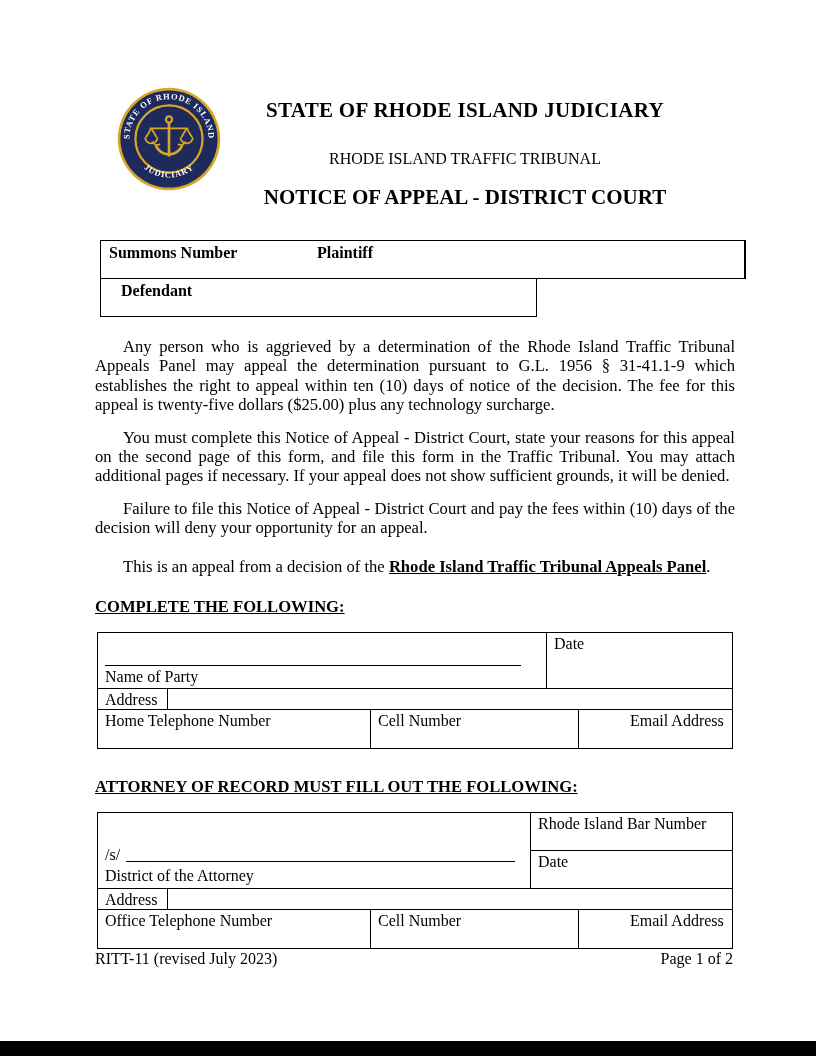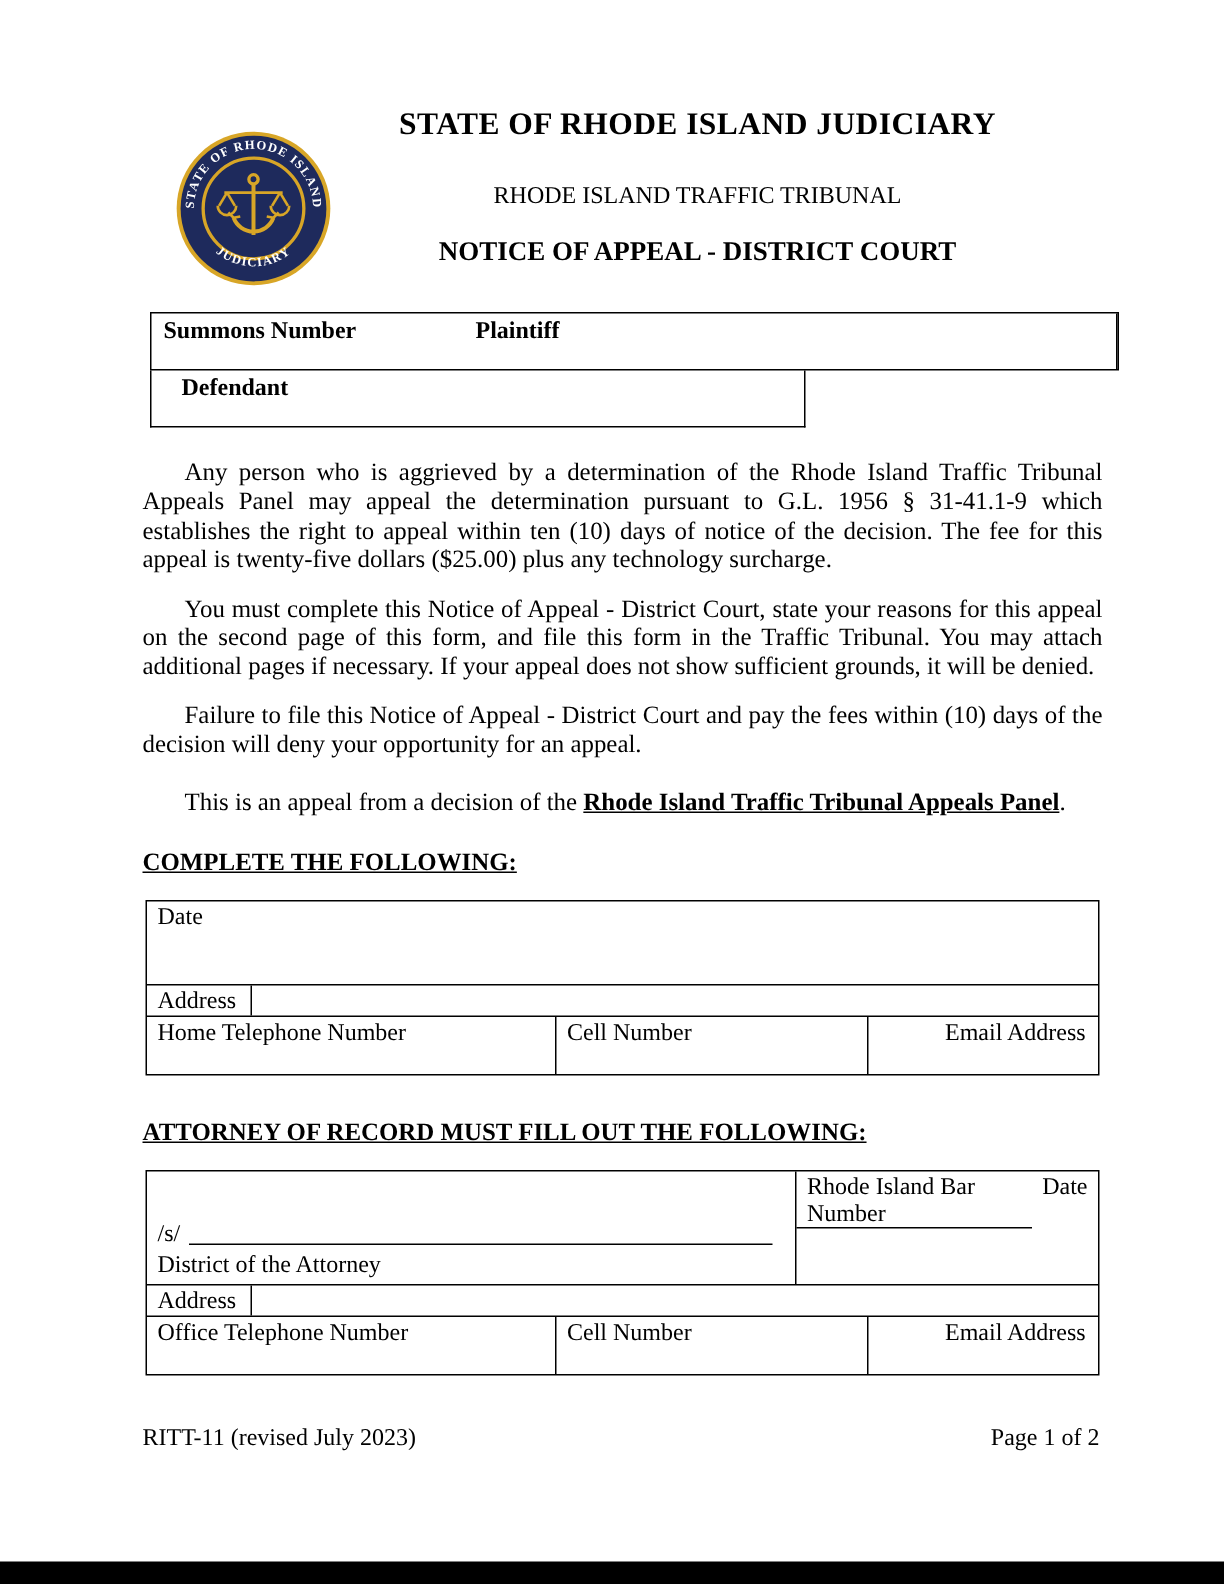--- a/index.html
+++ b/index.html
@@ -17,27 +17,27 @@
   
   .seal-wrap {
     position: absolute;
     left: 116px;
     top: 86px;
     width: 106px;
     height: 106px;
   }
   .head-block {
     margin: 0 0 0 250px;
-    padding-top: 70px;
+    padding-top: 98px;
     width: 430px;
     text-align: center;
   }
   .doc-title   { font-size: 21px; font-weight: bold; letter-spacing: .3px; }
   .doc-sub1    { font-size: 16px; font-weight: normal; margin-top: 27px; }
-  .doc-sub2    { font-size: 18px; font-weight: bold; margin-top: 17px; }
+  .doc-sub2    { font-size: 21px; font-weight: bold; margin-top: 17px; }
 
   
   .party-table { margin: 30px 0 0 100px; width: 646px; font-size: 16px; }
   .party-row1 { display: flex; border: 1px solid #000; height: 39px; }
   .party-cell { padding: 3px 8px; font-weight: bold; }
   .plaintiff  { width: 436px; border-right: 1px solid #000; }
   .summons    { flex: 1; }
   .defendant  {
     width: 437px; height: 38px;
     border: 1px solid #000; border-top: none;
@@ -81,21 +81,21 @@
   .row-phones { height: 38px; }
   .cell-homephone { width: 273px; }
   .cell-cell      { width: 208px; }
   .cell-email     { flex: 1; margin-left: 44px; }
 
   
   .row-sig   { height: 76px; }
   .cell-sig  { width: 433px; display: flex; flex-direction: column; justify-content: flex-end; padding-bottom: 3px; }
   .sig-line-row { display: flex; align-items: flex-end; margin-bottom: 3px; }
   .sig-line { flex: 1; border-bottom: 1px solid #000; height: 18px; margin: 0 8px 2px 6px; }
-  .cell-sig-right { flex: 1; display: flex; flex-direction: row; padding: 0; border-right: none; }
+  .cell-sig-right { flex: 1; display: flex; flex-direction: column; padding: 0; border-right: none; }
   .subcell { padding: 2px 7px; }
   .subcell-bar  { height: 38px; border-bottom: 1px solid #000; }
   .subcell-date { flex: 1; }
 
   
   .footer {
     position: absolute;
     left: 95px;
     top: 950px;
     width: 638px;
@@ -169,20 +169,24 @@
     <p>Any person who is aggrieved by a determination of the Rhode Island Traffic Tribunal Appeals Panel may appeal the determination pursuant to G.L. 1956 § 31-41.1-9 which establishes the right to appeal within ten (10) days of notice of the decision. The fee for this appeal is twenty-five dollars ($25.00) plus any technology surcharge.</p>
     <p>You must complete this Notice of Appeal - District Court, state your reasons for this appeal on the second page of this form, and file this form in the Traffic Tribunal.  You may attach additional pages if necessary.  If your appeal does not show sufficient grounds, it will be denied.</p>
     <p>Failure to file this Notice of Appeal - District Court and pay the fees within (10) days of the decision will deny your opportunity for an appeal.</p>
     <div class="appeal-line"><span>This is an appeal from a decision of the </span><span class="emph">Rhode Island Traffic Tribunal Appeals Panel</span><span>.</span></div>
   </div>
 
   <div class="section-heading">COMPLETE THE FOLLOWING:</div>
 
   <div class="ftable">
     <div class="frow row-name">
+      <div class="fcell cell-name">
+        <div class="name-line"></div>
+        <div>Name of Party</div>
+      </div>
       <div class="fcell cell-date">Date</div>
     </div>
     <div class="frow row-addr">
       <div class="fcell cell-addr">Address</div>
       <div class="fcell cell-addr-blank"></div>
     </div>
     <div class="frow row-phones">
       <div class="fcell cell-homephone">Home Telephone Number</div>
       <div class="fcell cell-cell">Cell Number</div>
       <div class="fcell cell-email">Email Address</div>

